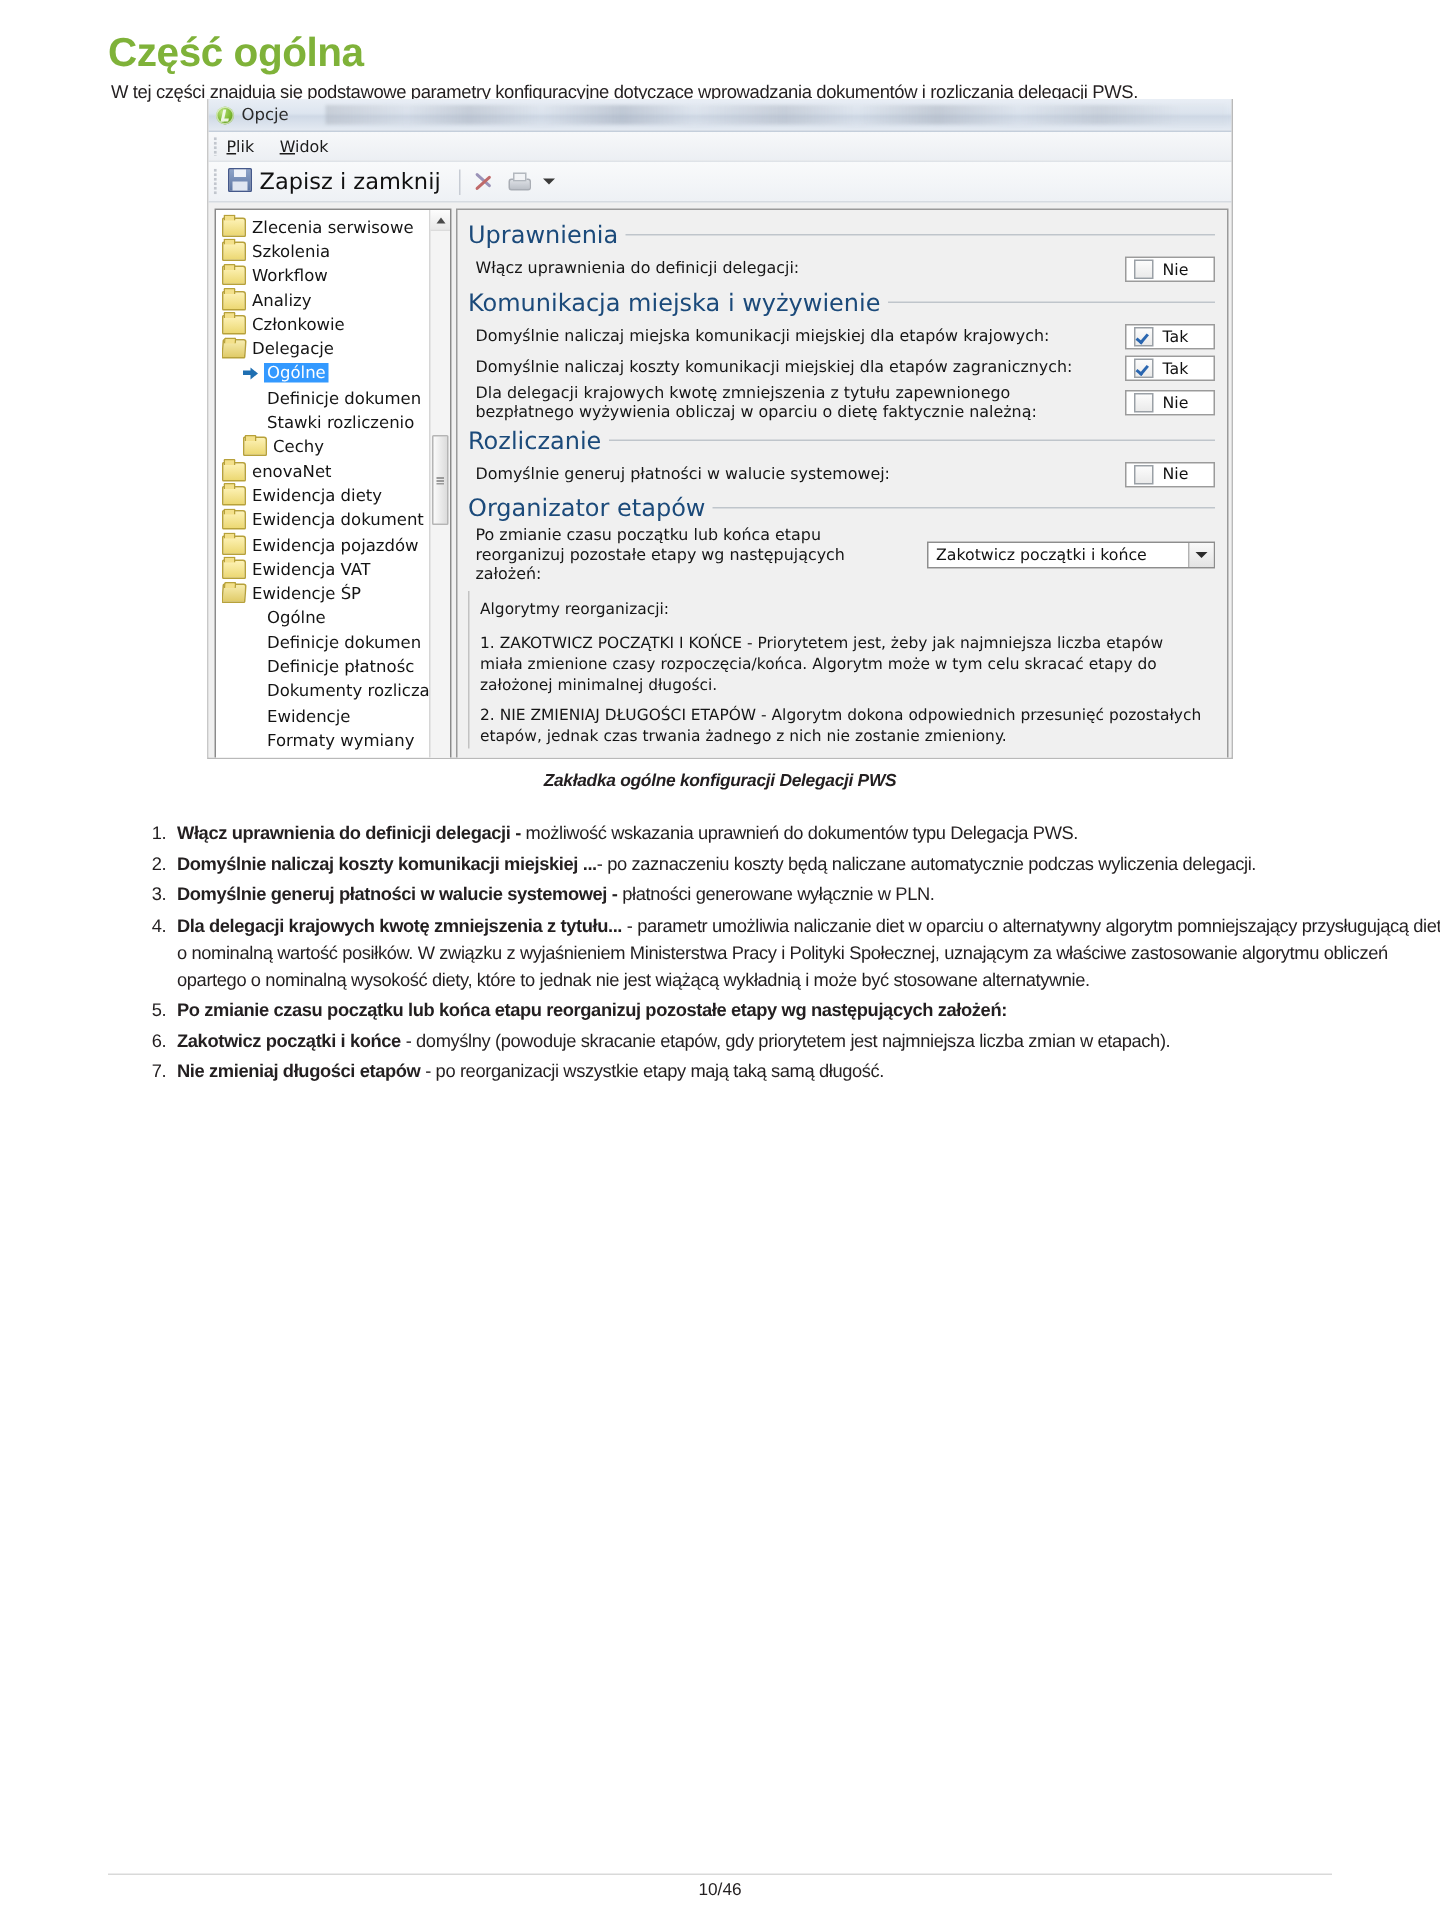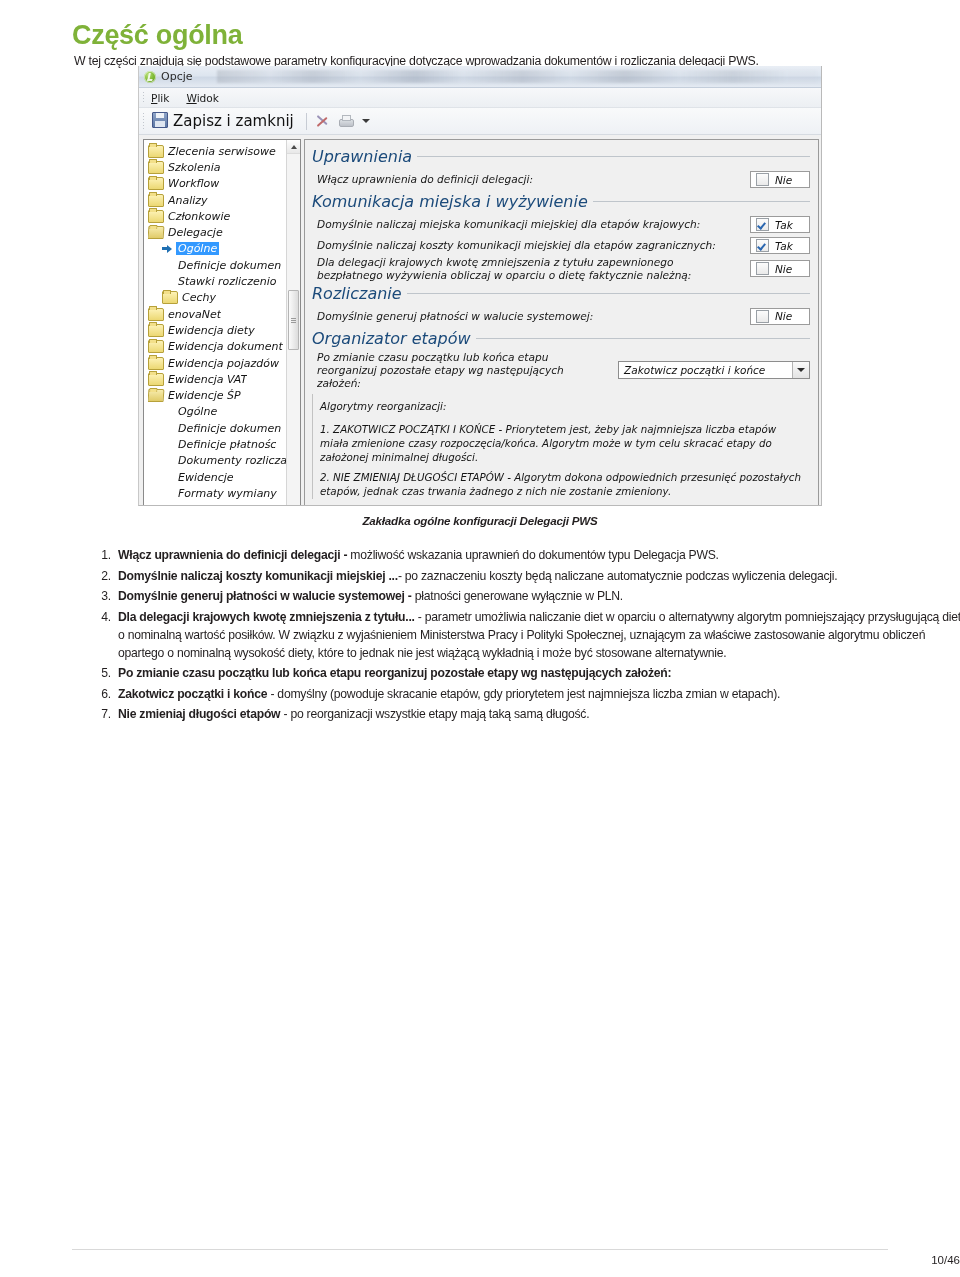--- a/index.html
+++ b/index.html
@@ -248,21 +248,20 @@
     margin-left: 3px;
   }
 
   
   .shot-body {
     display: flex;
     height: calc(100% - 66px);
     background: #f0f0f0;
     padding: 4px 2px 0 4px;
     box-sizing: border-box;
-    font-style: italic;
   }
   .tree-pane {
     width: 158px;
     background: #ffffff;
     border: 1px solid #8a8a8a;
     box-sizing: border-box;
     position: relative;
     overflow: hidden;
     flex: 0 0 auto;
   }
@@ -526,21 +525,21 @@
     position: absolute;
     left: 72px; right: 72px;
     top: 1249px;
     height: 1px;
     background: #d9d9d9;
   }
   .footer-page {
     position: absolute;
     left: 0; top: 1254px;
     width: 960px;
-    text-align: right;
+    text-align: center;
     font-size: 11.5px;
     color: #231f20;
   }
 </style>
 </head>
 <body>
 
 <div class="doc-wrap">
 
   <h1 class="page-title">Część ogólna</h1>

